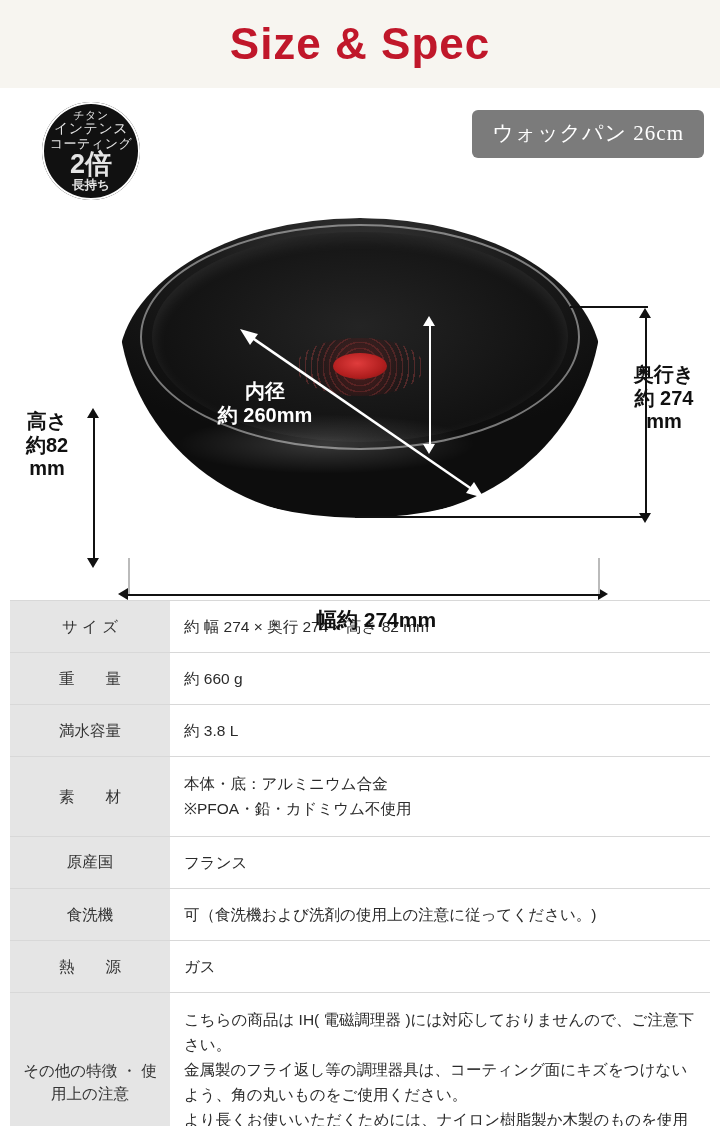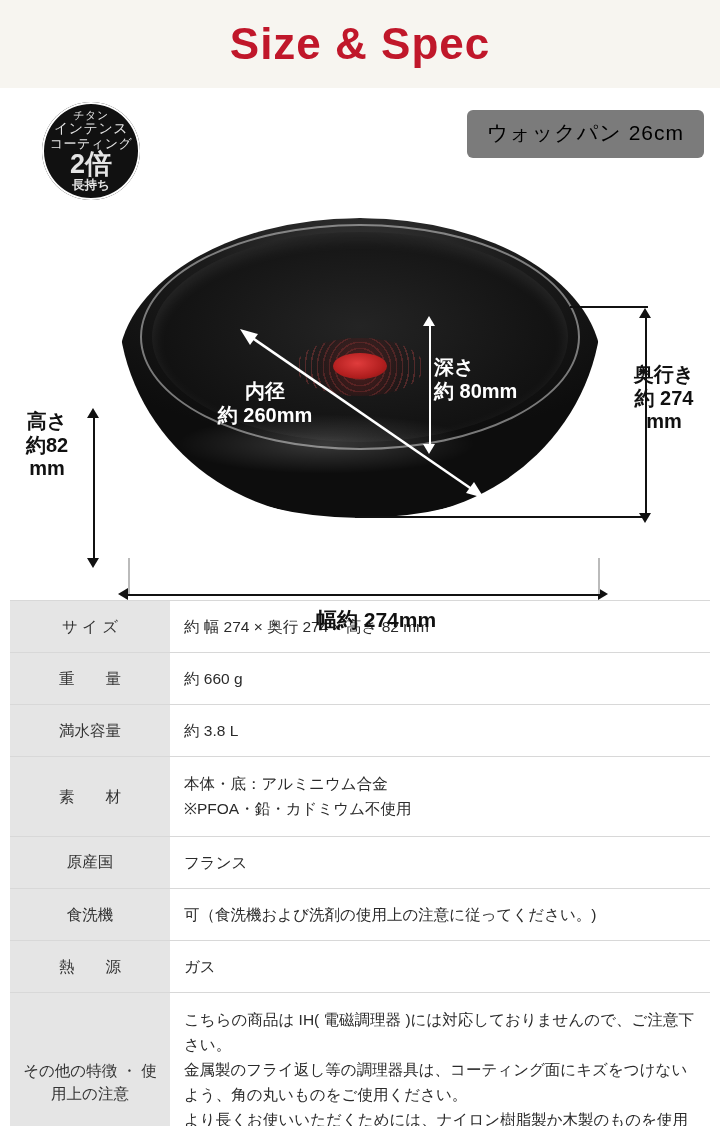--- a/index.html
+++ b/index.html
@@ -60,25 +60,26 @@
   .badge .b3 { font-size: 13px; letter-spacing: .5px; margin-top: 1px; text-align: right;}
   .badge .b4 { font-size: 27px; font-weight: bold; line-height: 1; margin: 1px 0 0;}
   .badge .b5 { font-size: 12.5px; font-weight: bold; margin-top: 1px; }
 
   
   .name-tag {
     position: absolute;
     right: 16px;
     top: 22px;
     background: #7b7b7b;
-    color: #000000;
+    color: #ffffff;
     font-size: 21px;
     padding: 9px 20px 11px;
     border-radius: 6px;
     letter-spacing: 1px;
+    font-family: Liberation Serif, serif;
   }
 
   
   .pan-wrap {
     position: absolute;
     left: 118px;
     top: 130px;
     width: 484px;
     height: 300px;
   }
@@ -234,22 +235,20 @@
     <polygon points="240,241 258,246 250,257" fill="#ffffff"></polygon>
     <polygon points="484,410 466,405 474,394" fill="#ffffff"></polygon>
   </svg>
 
   <div class="lbl white" style="left:200px; top:292px; width:130px;">内径
 約 260mm</div>
 
   <div class="mline v" style="left:429px; top:238px; height:118px; background:#ffffff;"></div>
   <div class="arrow up" style="left:423px; top:228px; border-bottom-color:#ffffff;"></div>
   <div class="arrow down" style="left:423px; top:356px; border-top-color:#ffffff;"></div>
-  <div class="lbl white" style="left:434px; top:268px; width:120px; text-align:left;">深さ
-約 80mm</div>
 
   <div class="mline v" style="left:93px; top:330px; height:140px;"></div>
   <div class="arrow up" style="left:87px; top:320px;"></div>
   <div class="arrow down" style="left:87px; top:470px;"></div>
   <div class="lbl" style="left:8px; top:322px; width:78px;">高さ
 約82
 mm</div>
 
   <div class="mline v" style="left:645px; top:230px; height:195px;"></div>
   <div class="arrow up" style="left:639px; top:220px;"></div>

